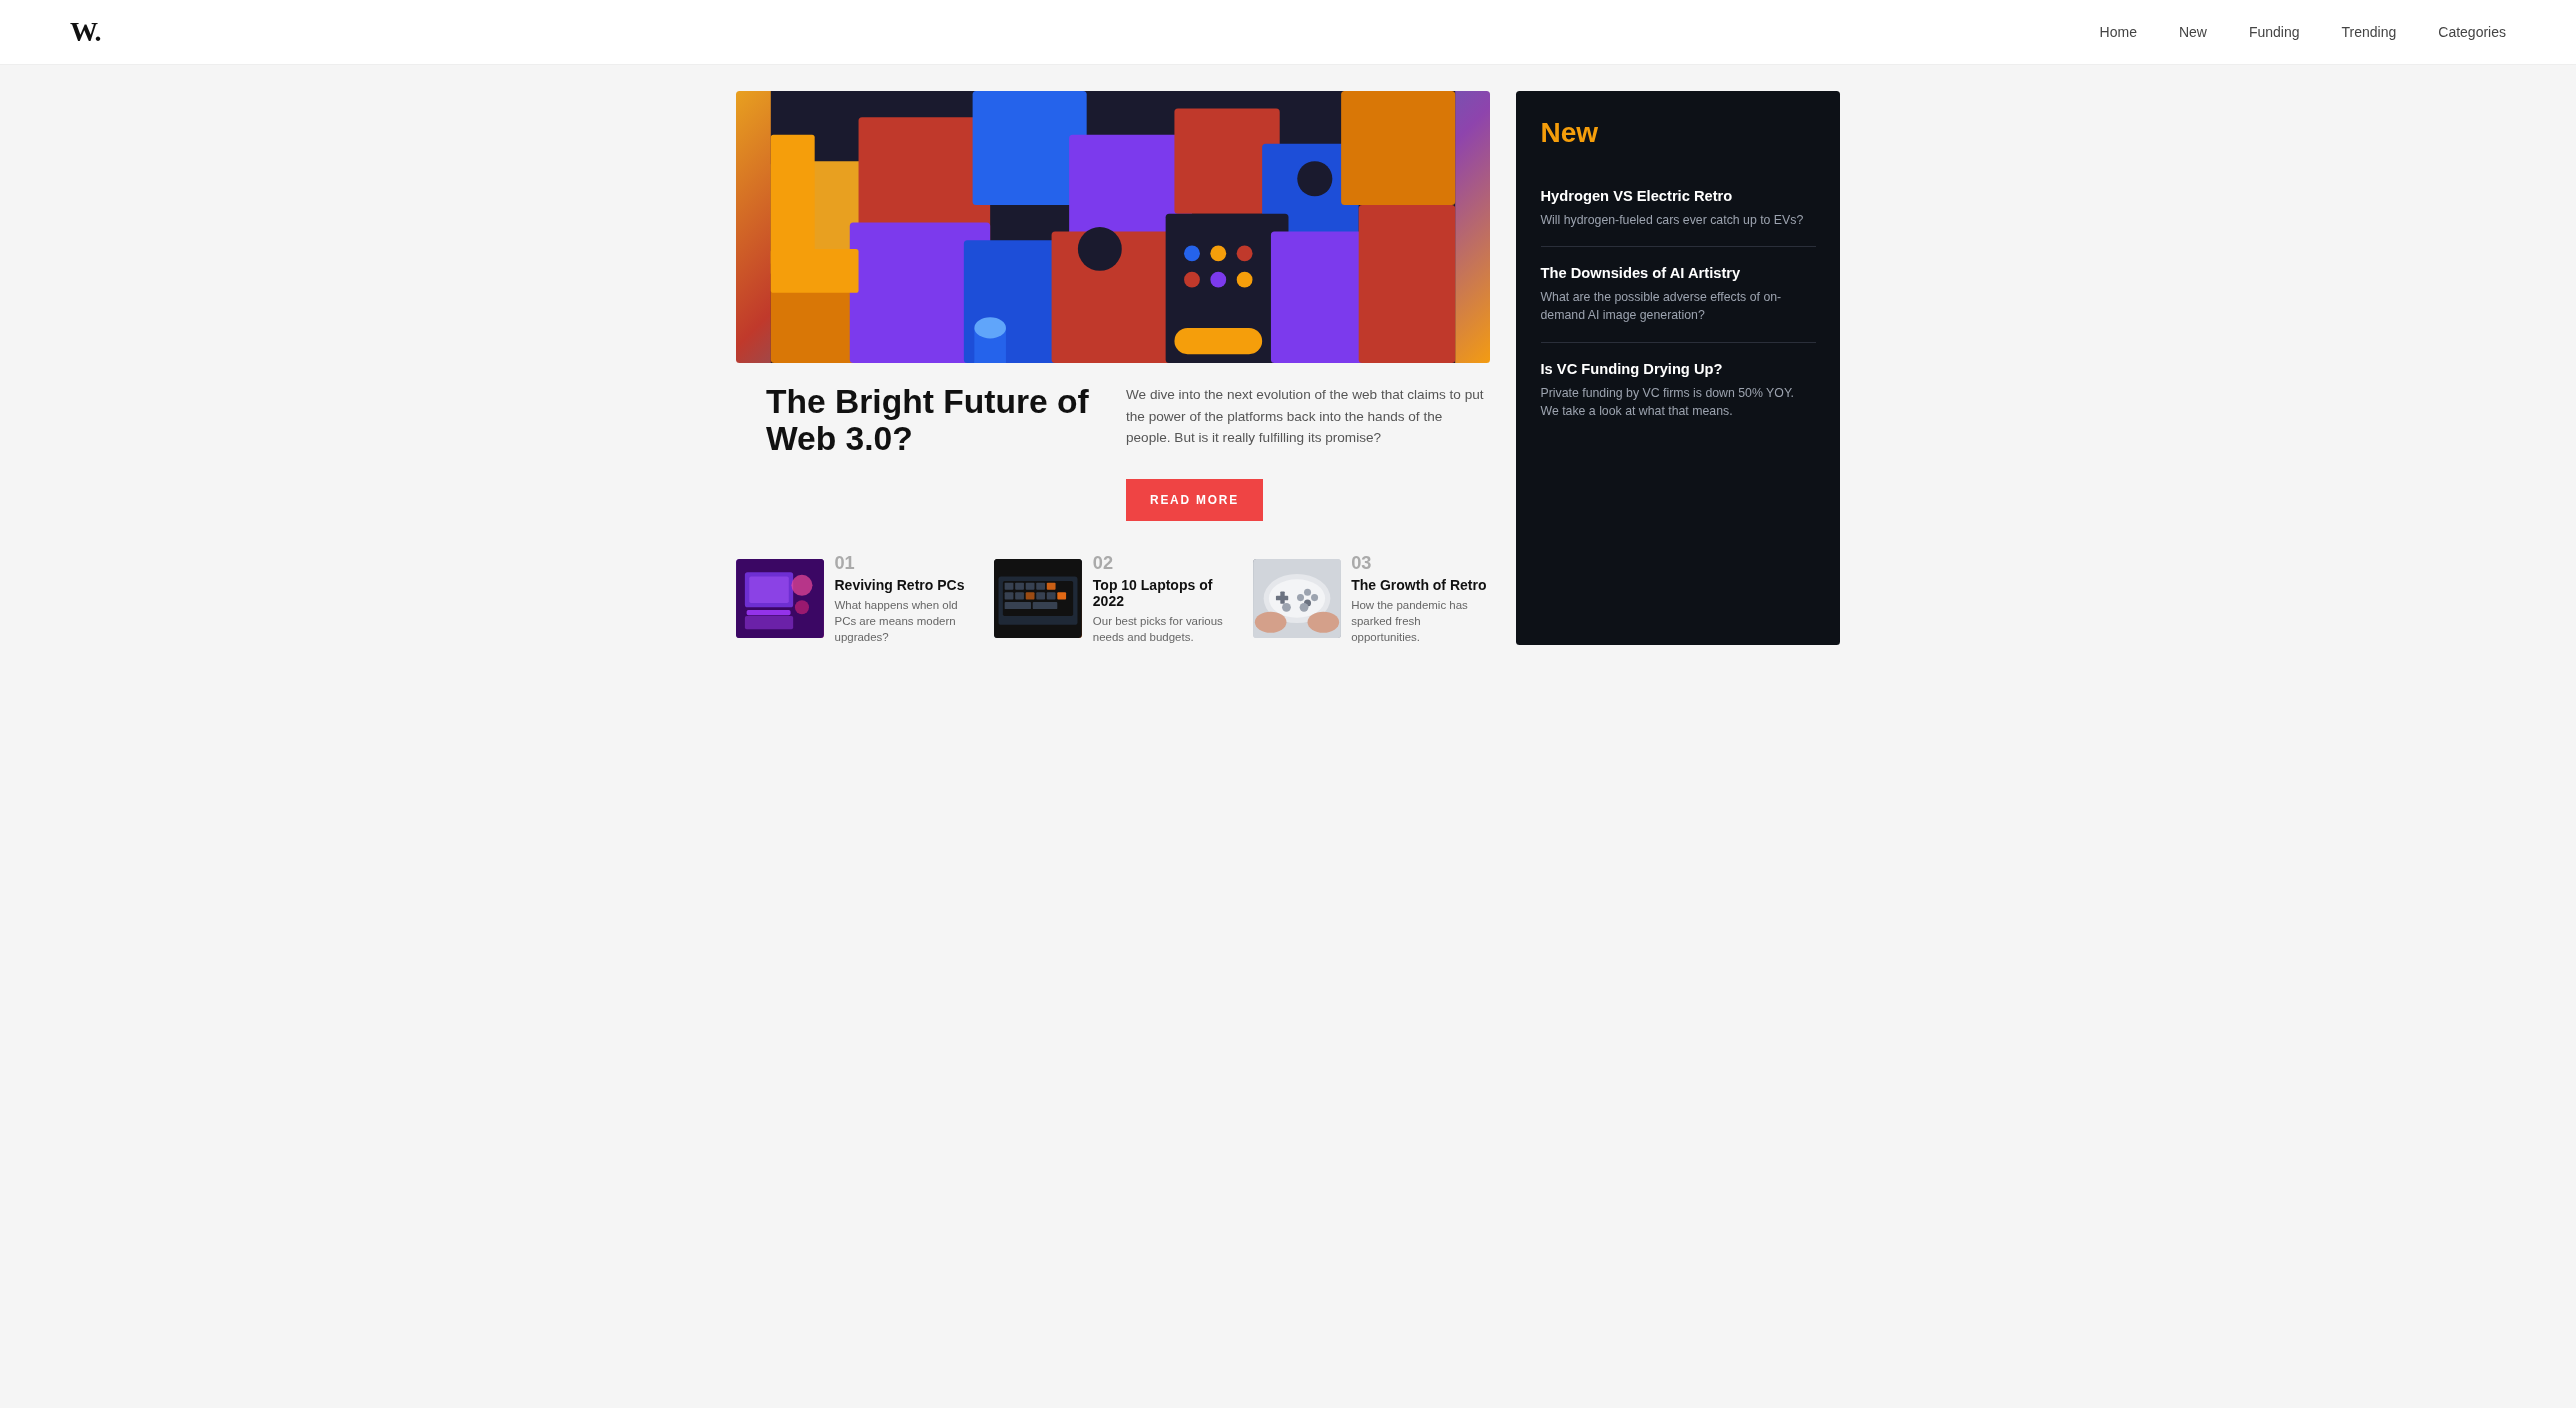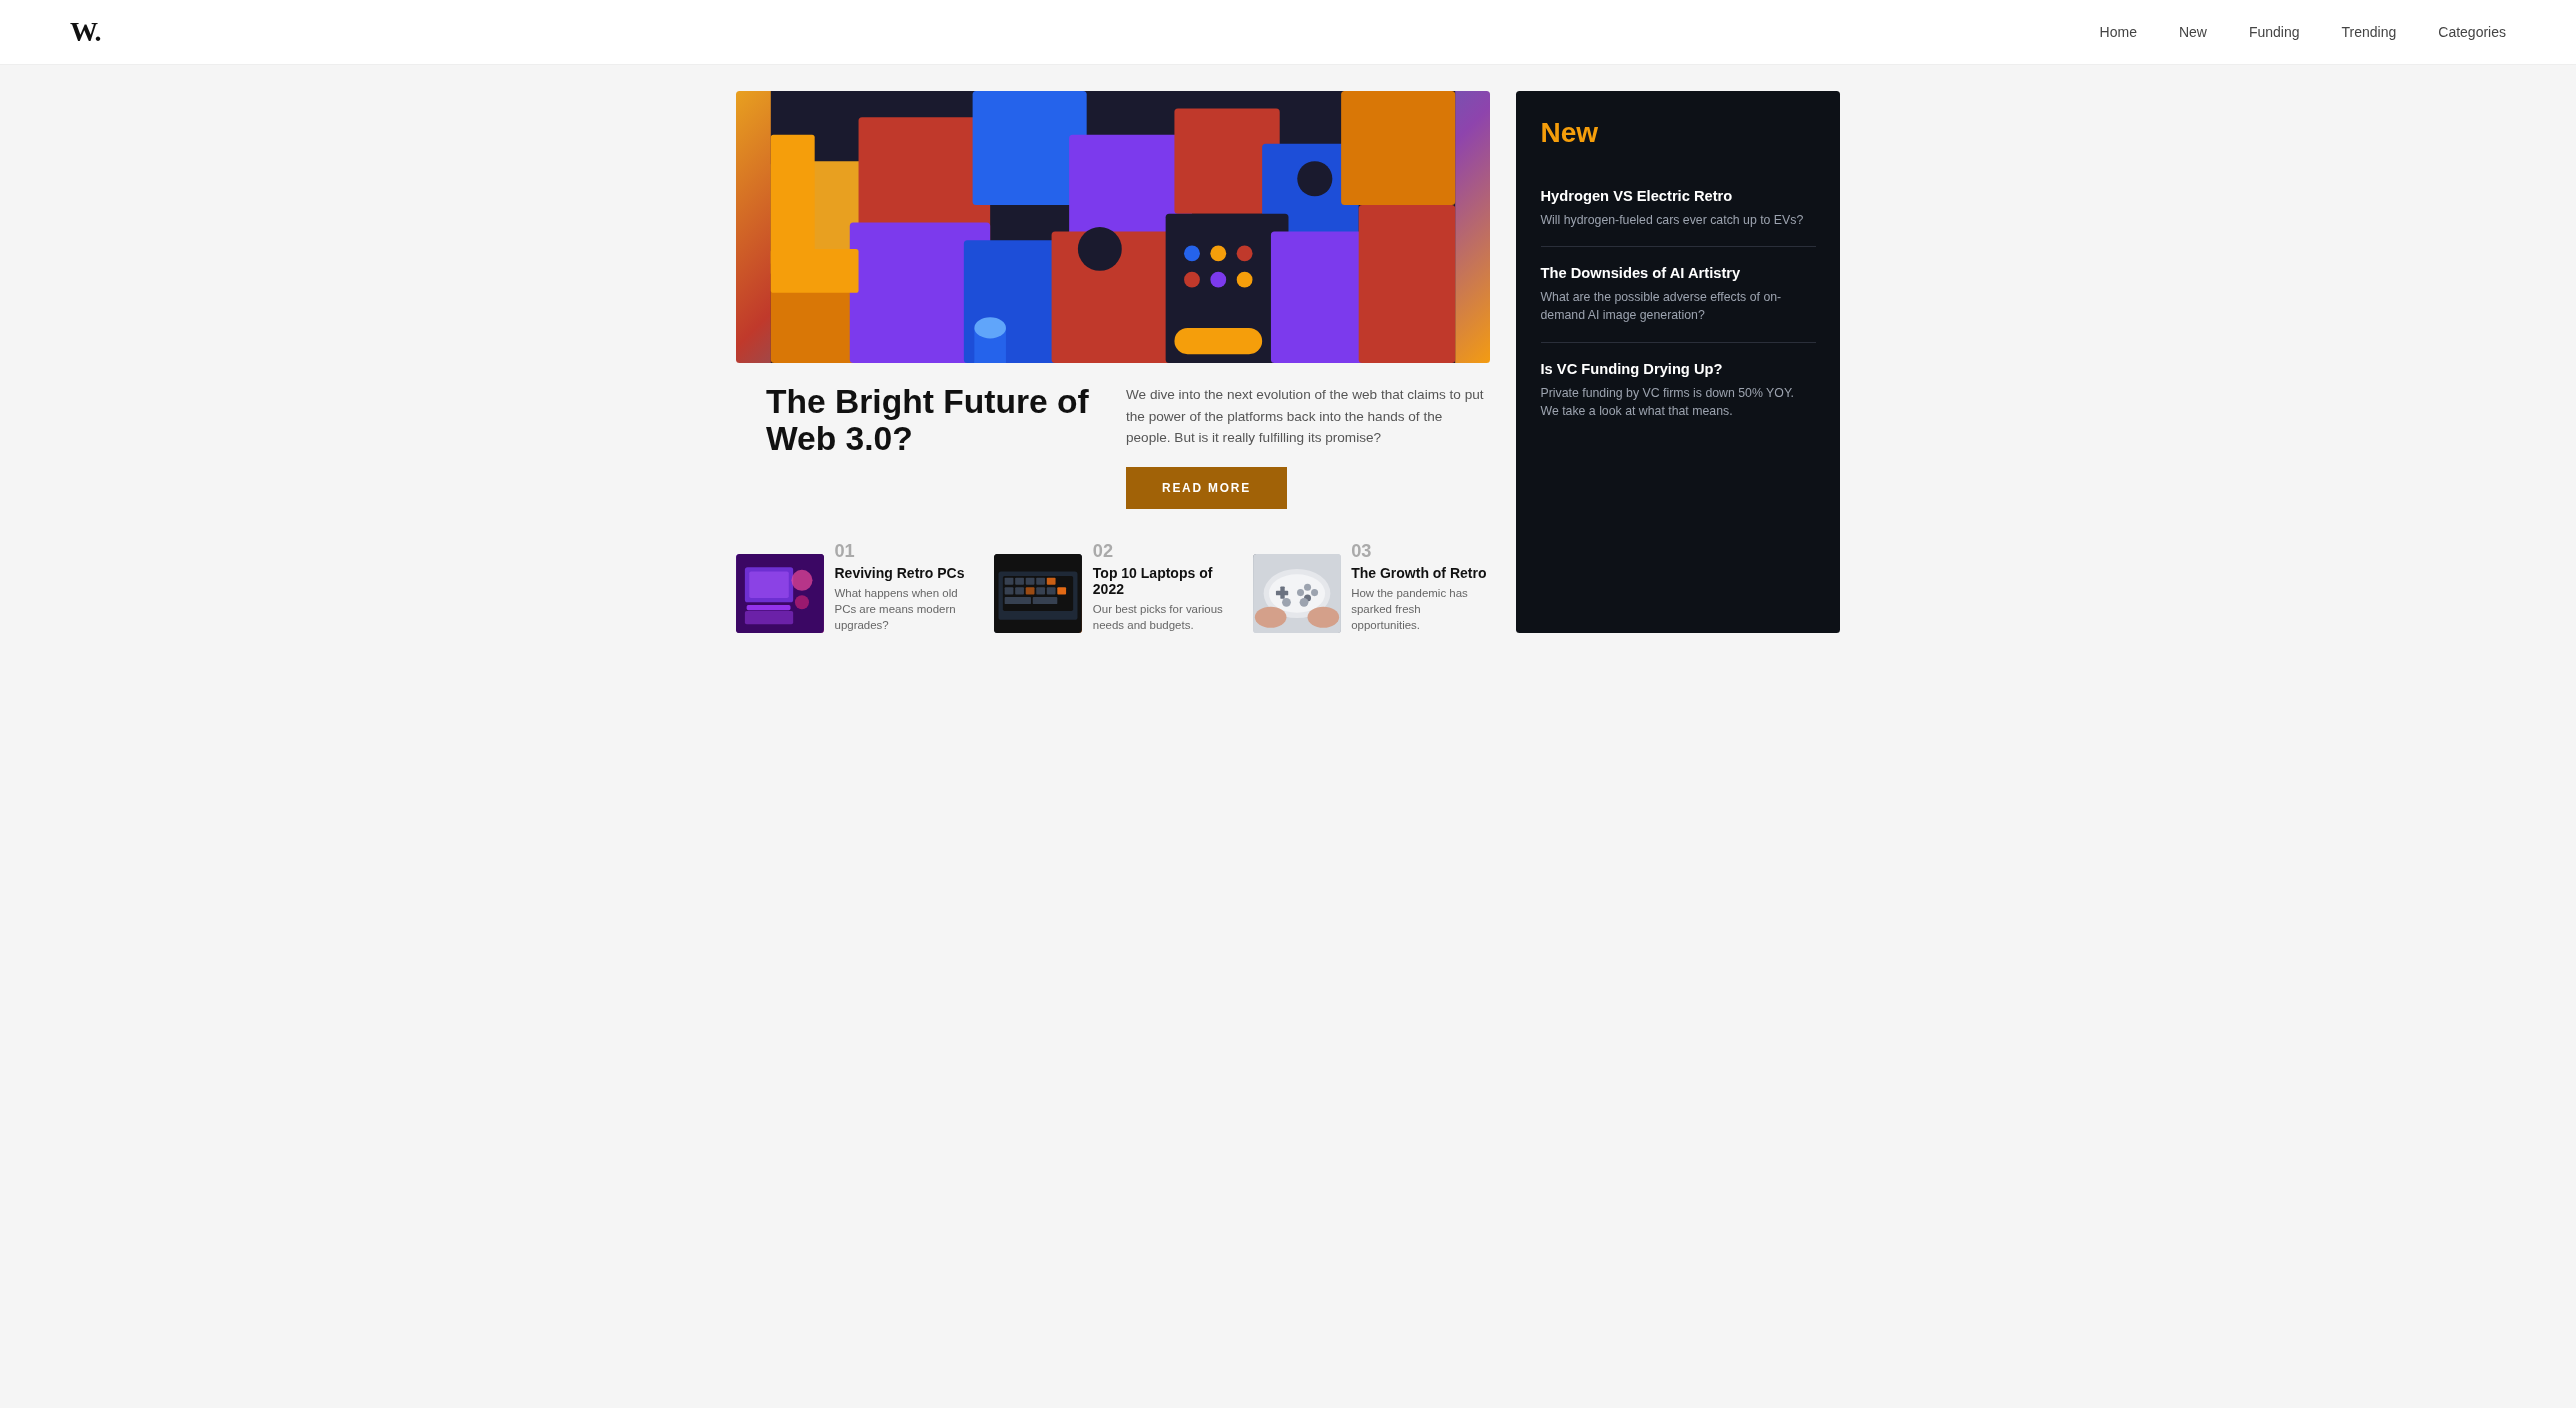--- a/index.html
+++ b/index.html
@@ -80,44 +80,45 @@
     .hero-right {}
     .hero-desc {
       font-size: 0.97rem;
       color: #555;
       line-height: 1.6;
       margin-bottom: 17.5px;
       font-family: Arial, sans-serif;
     }
     .read-more-btn {
       display: inline-block;
-      background: #a16207;
+      background: #ef4444;
       color: #fff;
-      padding: 14px 36px;
+      padding: 14px 24px;
       font-size: 0.85rem;
       letter-spacing: 1.8px;
       text-transform: uppercase;
       font-family: Arial, sans-serif;
       font-weight: 700;
       border: none;
       cursor: pointer;
       text-decoration: none;
+      margin-top: 12px;
     }
 
     
     .bottom-cards {
       display: grid;
       grid-template-columns: 1fr 1fr 1fr;
       gap: 21px;
       margin-top: 32px;
     }
     .card {
       display: flex;
       gap: 10.5px;
-      align-items: flex-end;
+      align-items: center;
     }
     .card-img {
       width: 88px;
       height: 79px;
       border-radius: 3.5px;
       flex-shrink: 0;
       overflow: hidden;
     }
     .card-img-retro {
       background: linear-gradient(135deg, #a855f7 0%, #3b0764 50%, #ec4899 100%);

